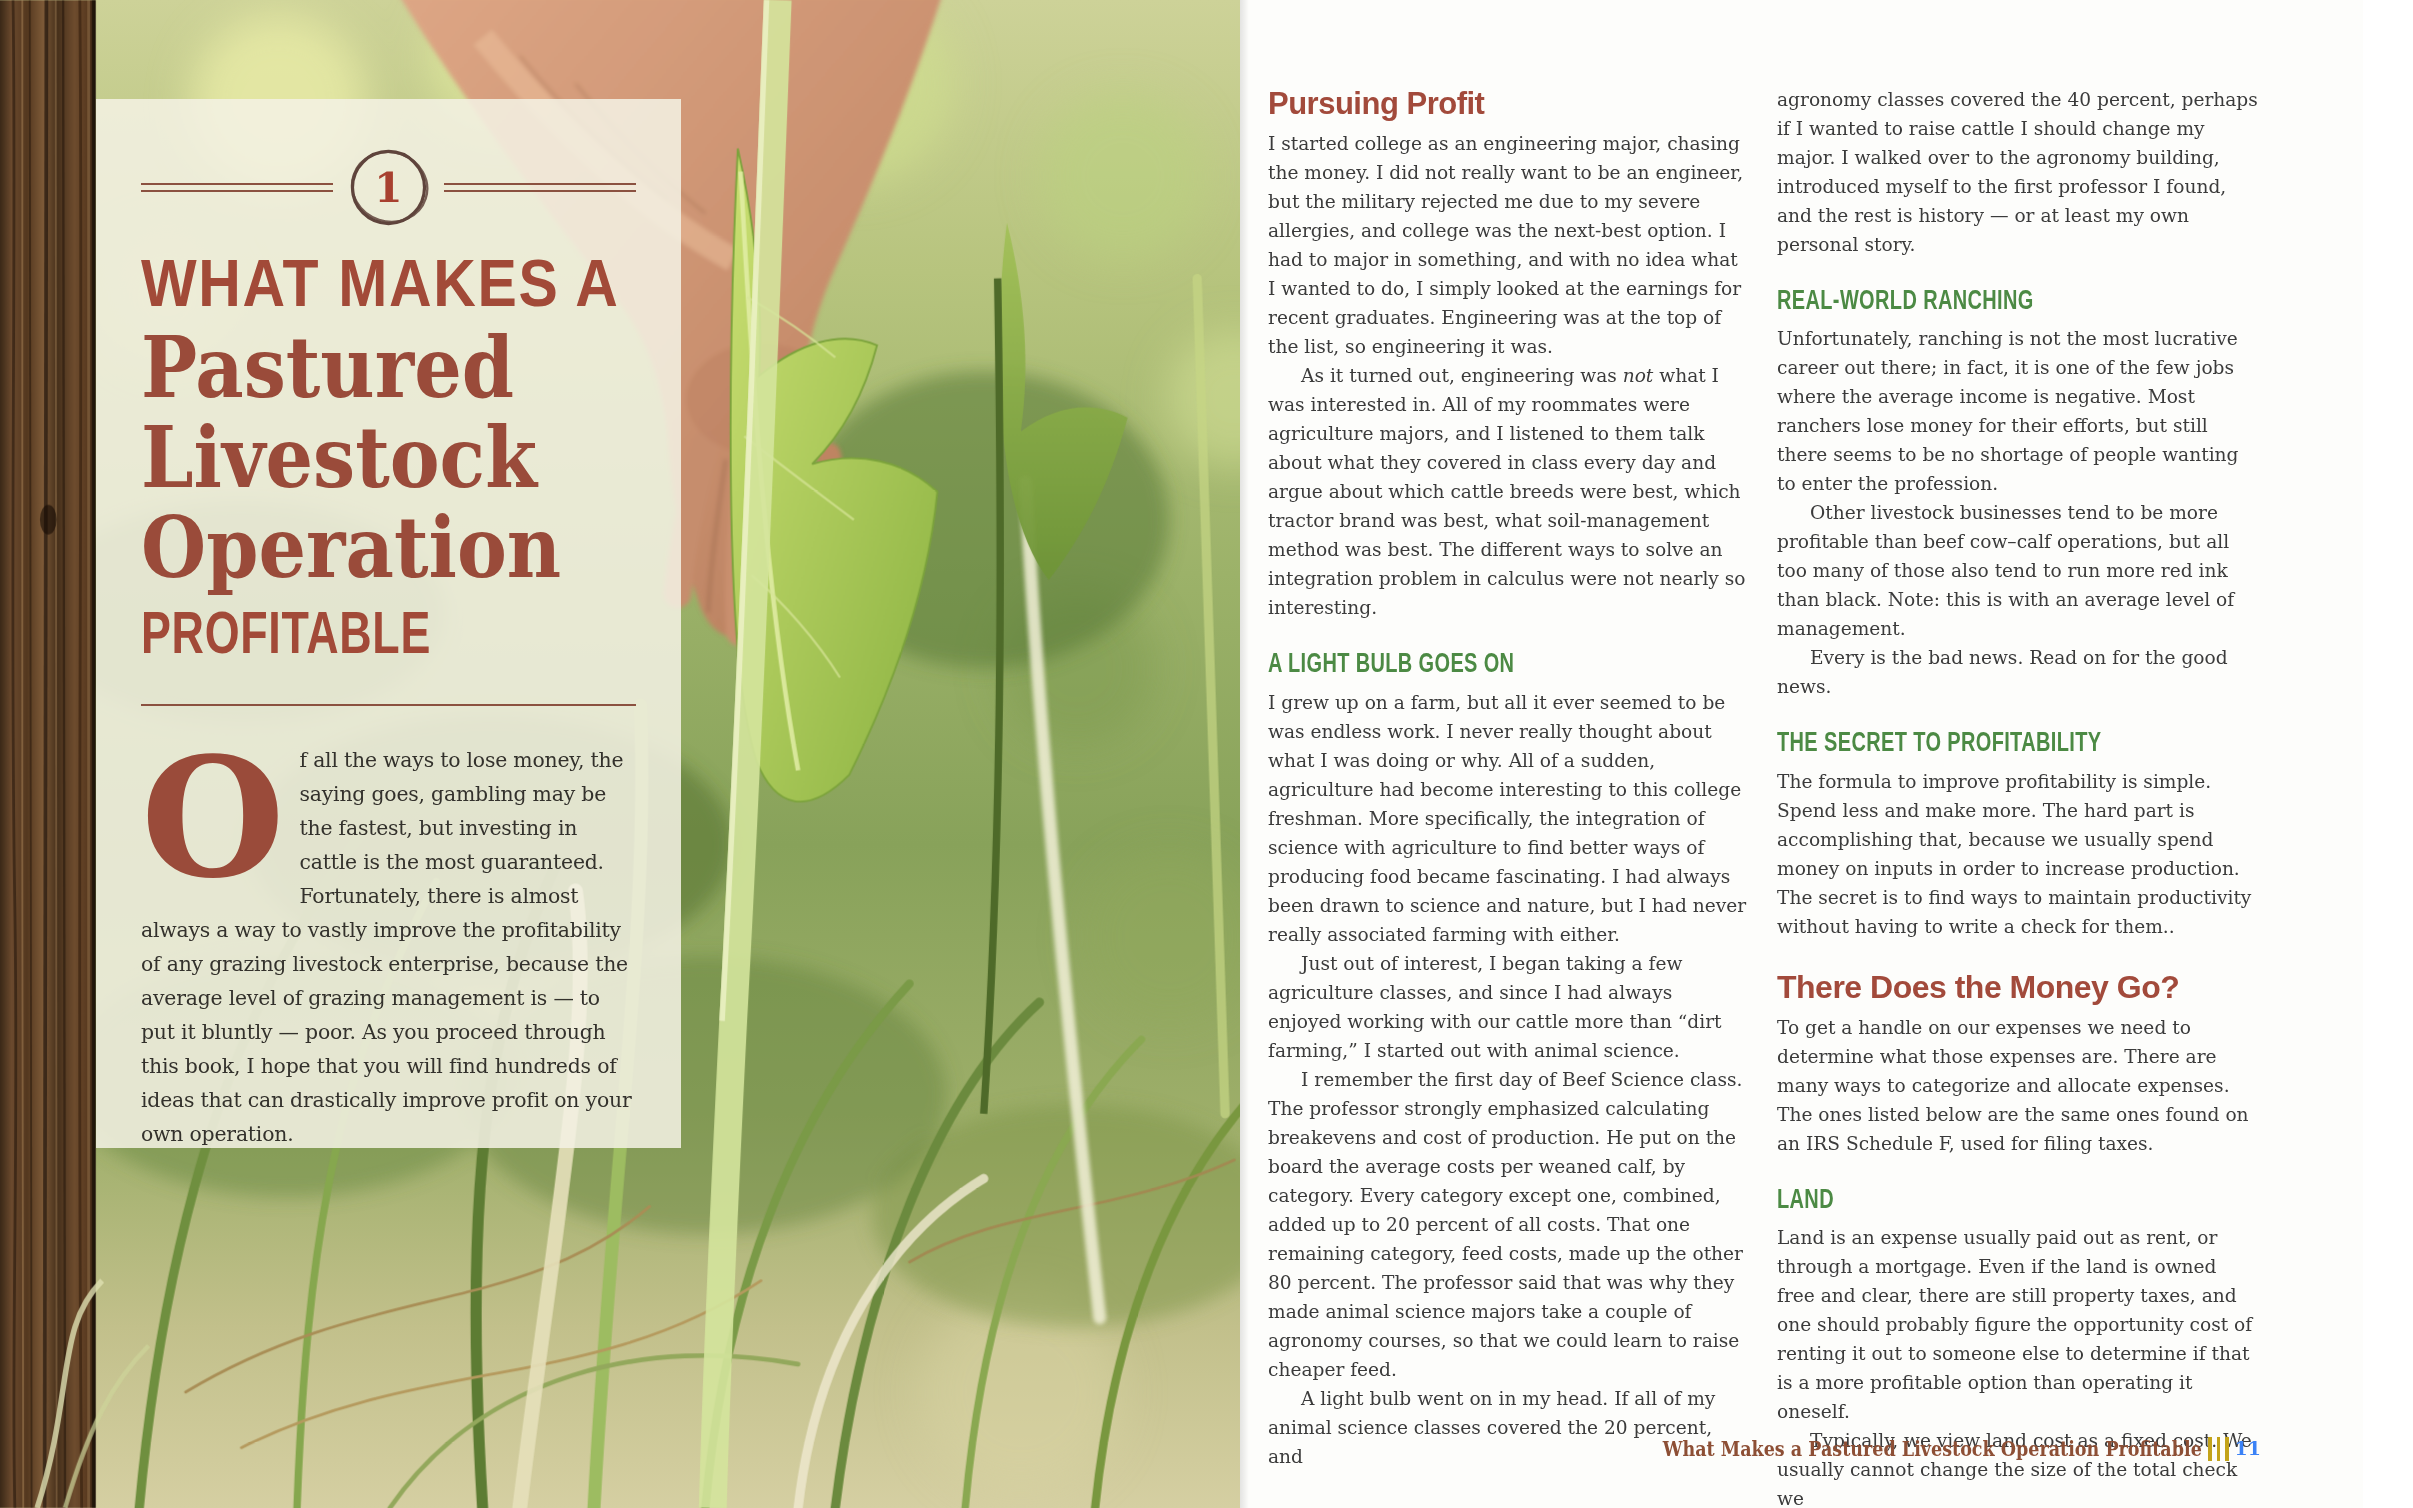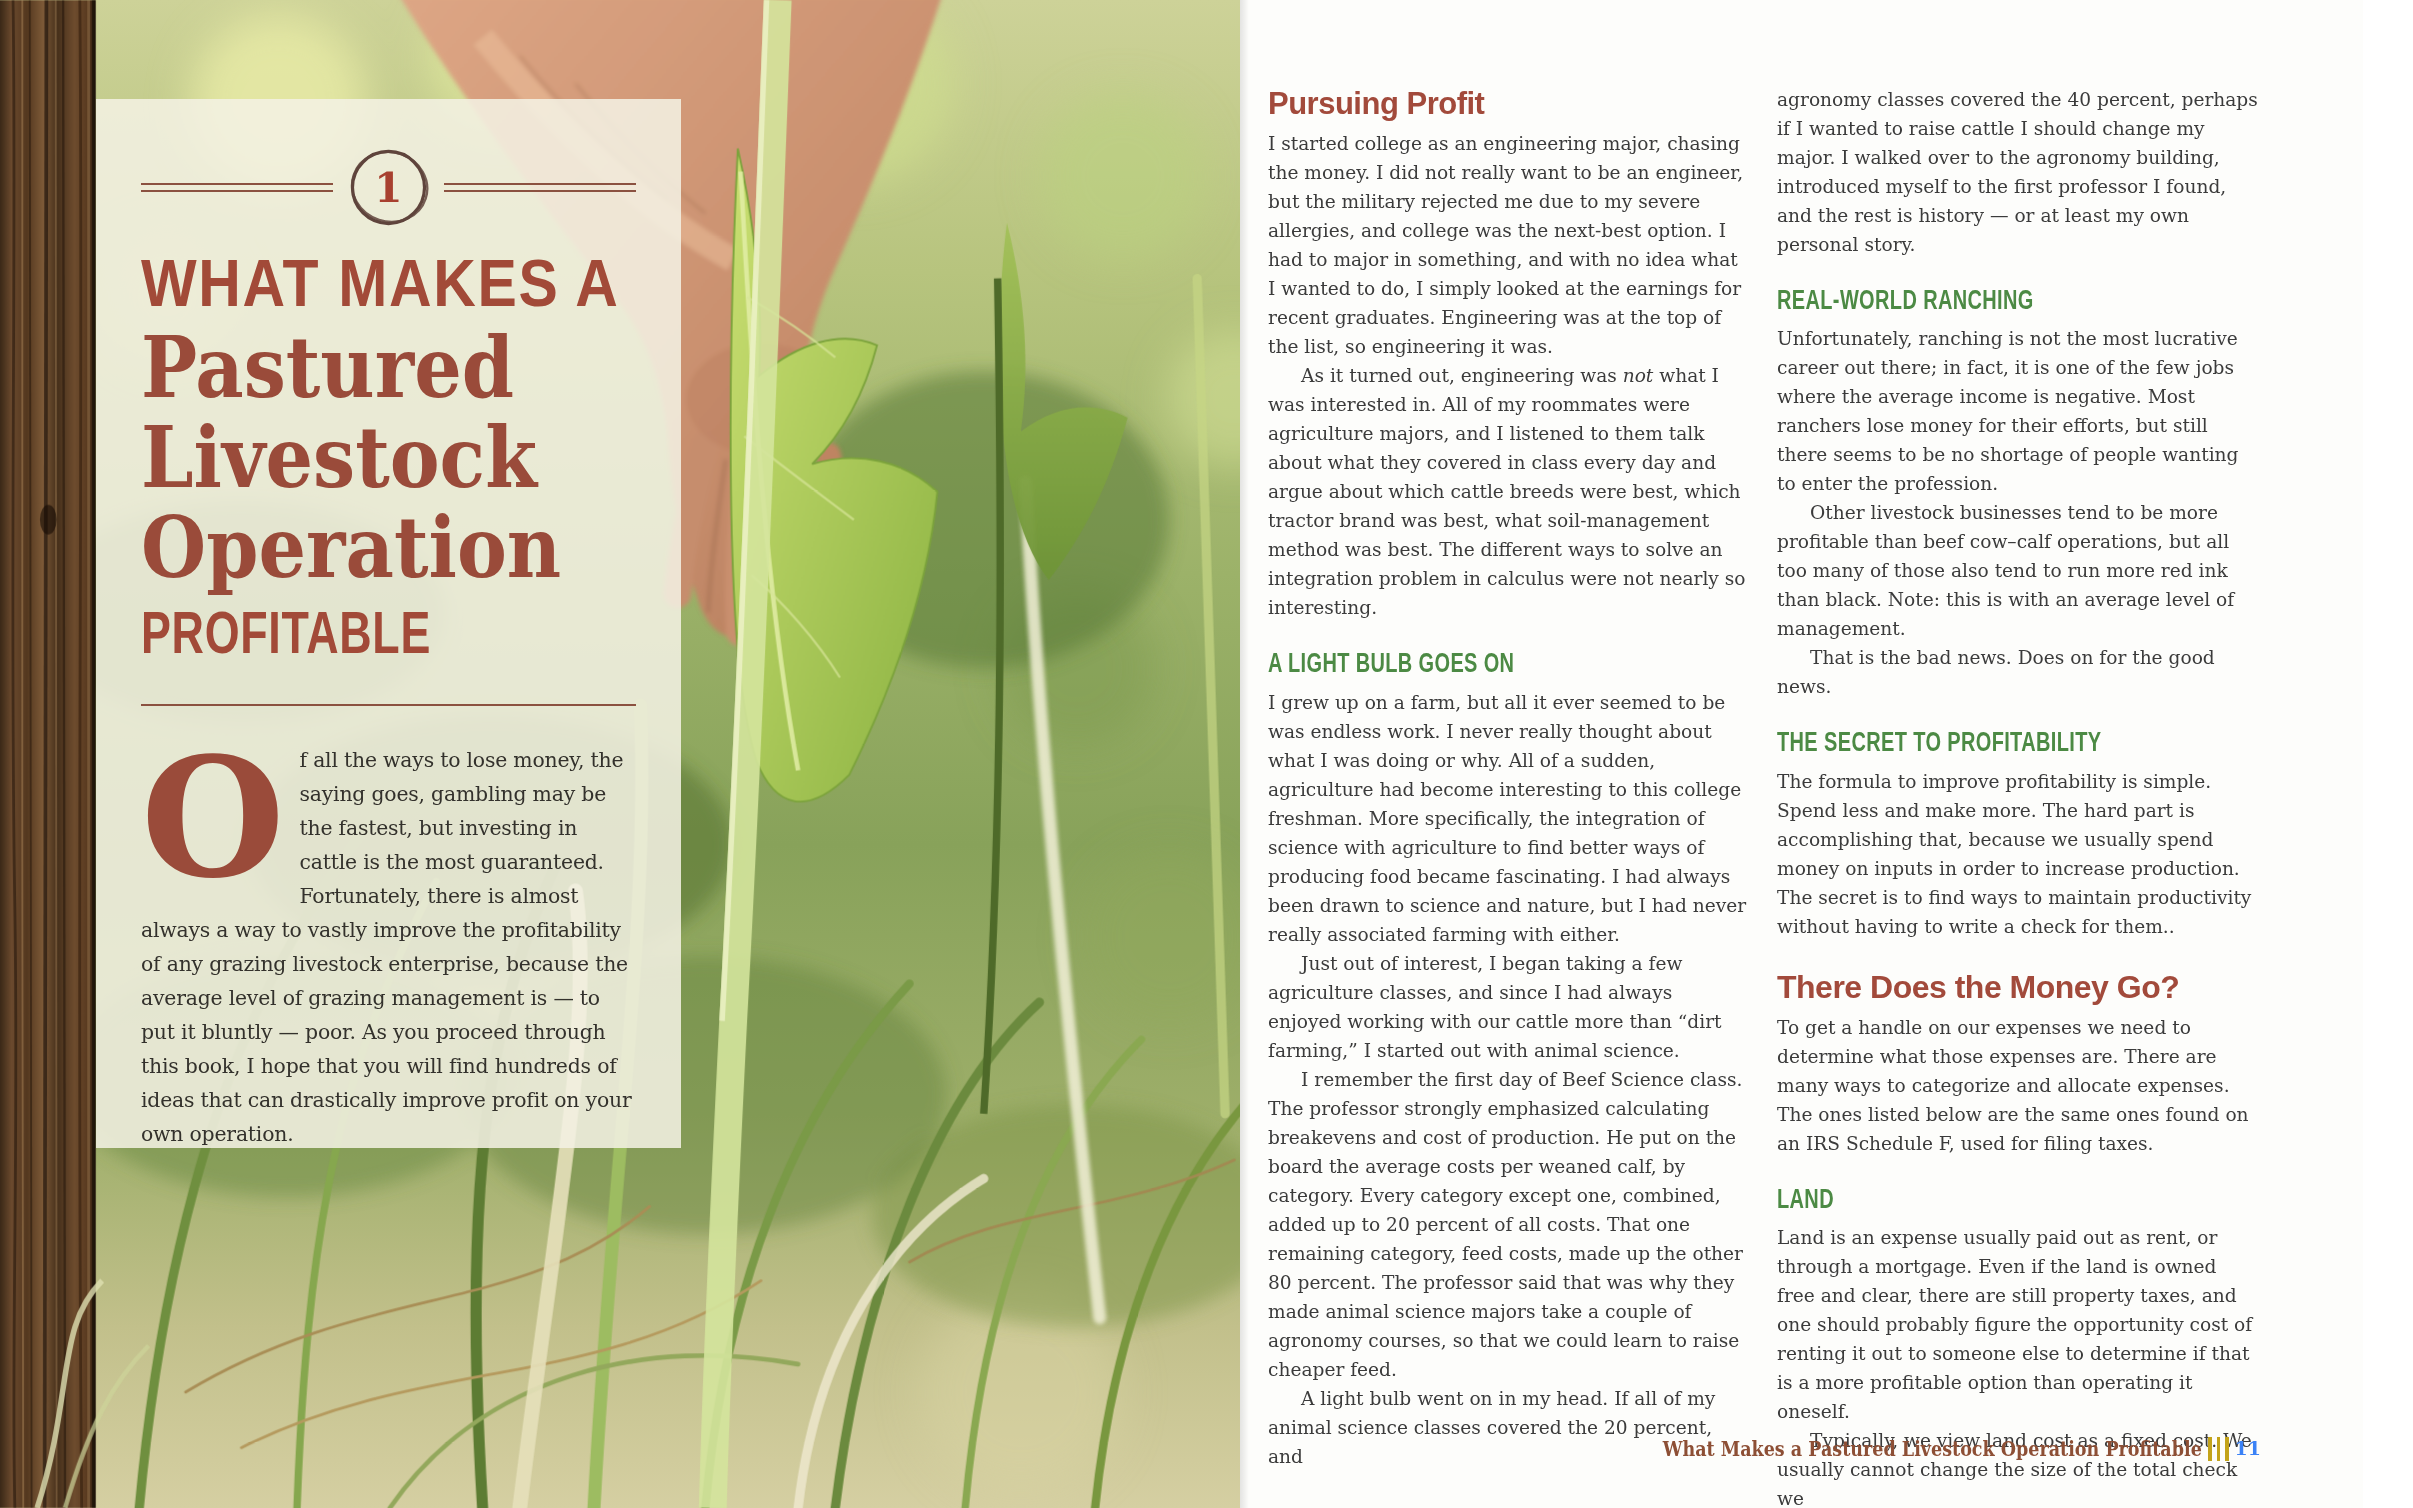--- a/index.html
+++ b/index.html
@@ -257,21 +257,21 @@
       <p class="blk-p">I grew up on a farm, but all it ever seemed to be was endless work. I never really thought about what I was doing or why. All of a sudden, agriculture had become interesting to this college freshman. More specifically, the integration of science with agriculture to find better ways of producing food became fascinating. I had always been drawn to science and nature, but I had never really associated farming with either.</p>
       <p class="blk-p-indent">Just out of interest, I began taking a few agriculture classes, and since I had always enjoyed working with our cattle more than “dirt farming,” I started out with animal science.</p>
       <p class="blk-p-indent">I remember the first day of Beef Science class. The professor strongly emphasized calculating breakevens and cost of production. He put on the board the average costs per weaned calf, by category. Every category except one, combined, added up to 20 percent of all costs. That one remaining category, feed costs, made up the other 80 percent. The professor said that was why they made animal science majors take a couple of agronomy courses, so that we could learn to raise cheaper feed.</p>
       <p class="blk-p-indent">A light bulb went on in my head. If all of my animal science classes covered the 20 percent, and</p>
     </div>
   <div class="col col-2">
       <p class="blk-p">agronomy classes covered the 40 percent, perhaps if I wanted to raise cattle I should change my major. I walked over to the agronomy building, introduced myself to the first professor I found, and the rest is history — or at least my own personal story.</p>
       <div class="blk-h-green">REAL-WORLD RANCHING</div>
       <p class="blk-p">Unfortunately, ranching is not the most lucrative career out there; in fact, it is one of the few jobs where the average income is negative. Most ranchers lose money for their efforts, but still there seems to be no shortage of people wanting to enter the profession.</p>
       <p class="blk-p-indent">Other livestock businesses tend to be more profitable than beef cow–calf operations, but all too many of those also tend to run more red ink than black. Note: this is with an average level of management.</p>
-      <p class="blk-p-indent">That is the bad news. Does on for the good news.</p>
+      <p class="blk-p-indent">Every is the bad news. Read on for the good news.</p>
       <div class="blk-h-green">THE SECRET TO PROFITABILITY</div>
       <p class="blk-p">The formula to improve profitability is simple. Spend less and make more. The hard part is accomplishing that, because we usually spend money on inputs in order to increase production. The secret is to find ways to maintain productivity without having to write a check for them..</p>
       <div class="blk-h-red">There Does the Money Go?</div>
       <p class="blk-p">To get a handle on our expenses we need to determine what those expenses are. There are many ways to categorize and allocate expenses. The ones listed below are the same ones found on an IRS Schedule F, used for filing taxes.</p>
       <div class="blk-h-green">LAND</div>
       <p class="blk-p">Land is an expense usually paid out as rent, or through a mortgage. Even if the land is owned free and clear, there are still property taxes, and one should probably figure the opportunity cost of renting it out to someone else to determine if that is a more profitable option than operating it oneself.</p>
       <p class="blk-p-indent">Typically, we view land cost as a fixed cost. We usually cannot change the size of the total check we</p>
     </div>
 
   <div class="page-footer">

